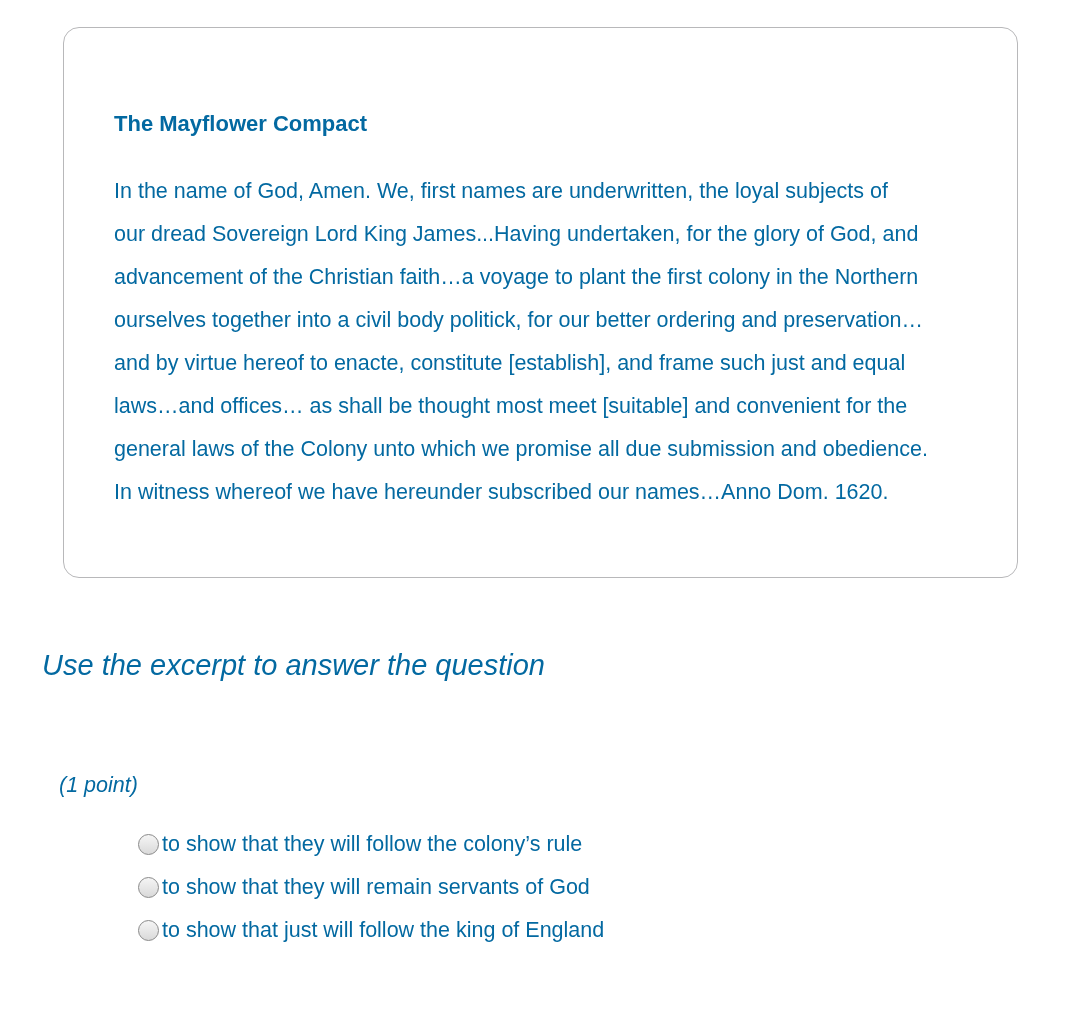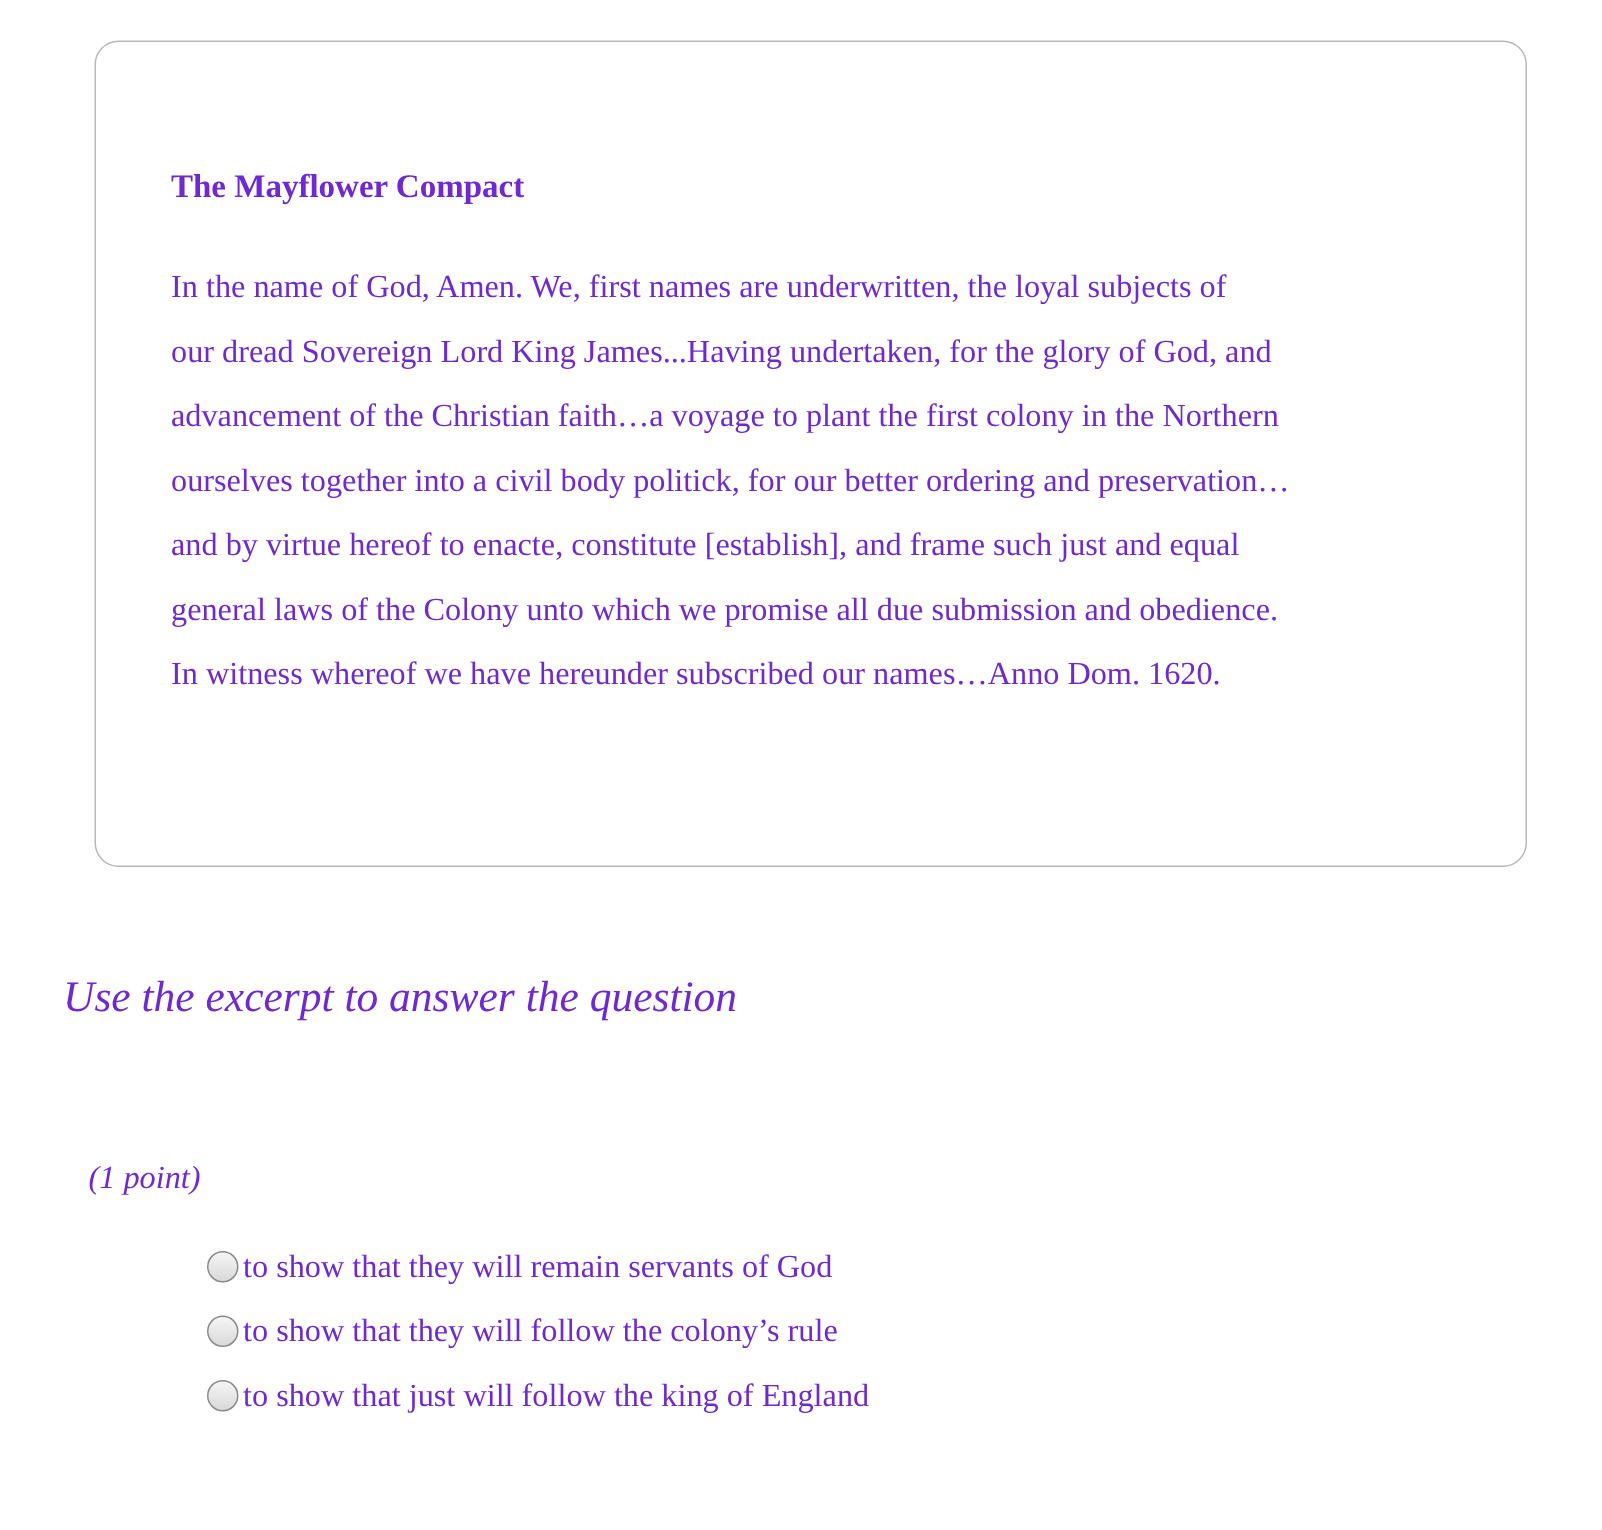--- a/index.html
+++ b/index.html
@@ -5,22 +5,22 @@
   html, body {
     margin: 0;
     padding: 0;
     background: #ffffff;
   }
   #page {
     position: relative;
     width: 1068px;
     height: 1020px;
     background: #ffffff;
-    font-family: Liberation Serif, serif;
-    color: #6d28d9;
+    font-family: Liberation Sans, sans-serif;
+    color: #0369a1;
     overflow: hidden;
   }
 
   
   .excerpt-card {
     position: absolute;
     left: 63px;
     top: 27px;
     width: 955px;
     height: 551px;
@@ -109,38 +109,39 @@
 <div id="page">
 
   <div class="excerpt-card">
     <div class="excerpt-title">The Mayflower Compact</div>
     <div class="excerpt-body">
       <span class="excerpt-line">In the name of God, Amen. We, first names are underwritten, the loyal subjects of</span>
       <span class="excerpt-line">our dread Sovereign Lord King James...Having undertaken, for the glory of God, and</span>
       <span class="excerpt-line">advancement of the Christian faith…a voyage to plant the first colony in the Northern</span>
       <span class="excerpt-line">ourselves together into a civil body politick, for our better ordering and preservation…</span>
       <span class="excerpt-line">and by virtue hereof to enacte, constitute [establish], and frame such just and equal</span>
+      <span class="excerpt-line">laws…and offices… as shall be thought most meet [suitable] and convenient for the</span>
       <span class="excerpt-line">general laws of the Colony unto which we promise all due submission and obedience.</span>
       <span class="excerpt-line">In witness whereof we have hereunder subscribed our names…Anno Dom. 1620.</span>
     </div>
   </div>
 
   <div class="instruction">Use the excerpt to answer the question</div>
 
 
   <div class="points-label">(1 point)</div>
 
   <div class="options">
     <div class="option-row">
       <span class="radio"></span>
-      <span class="option-label">to show that they will remain servants of God</span>
+      <span class="option-label">to show that they will follow the colony’s rule</span>
     </div>
     <div class="option-row">
       <span class="radio"></span>
-      <span class="option-label">to show that they will follow the colony’s rule</span>
+      <span class="option-label">to show that they will remain servants of God</span>
     </div>
     <div class="option-row">
       <span class="radio"></span>
       <span class="option-label">to show that just will follow the king of England</span>
     </div>
   </div>
 
 </div>
 
 </body></html>

